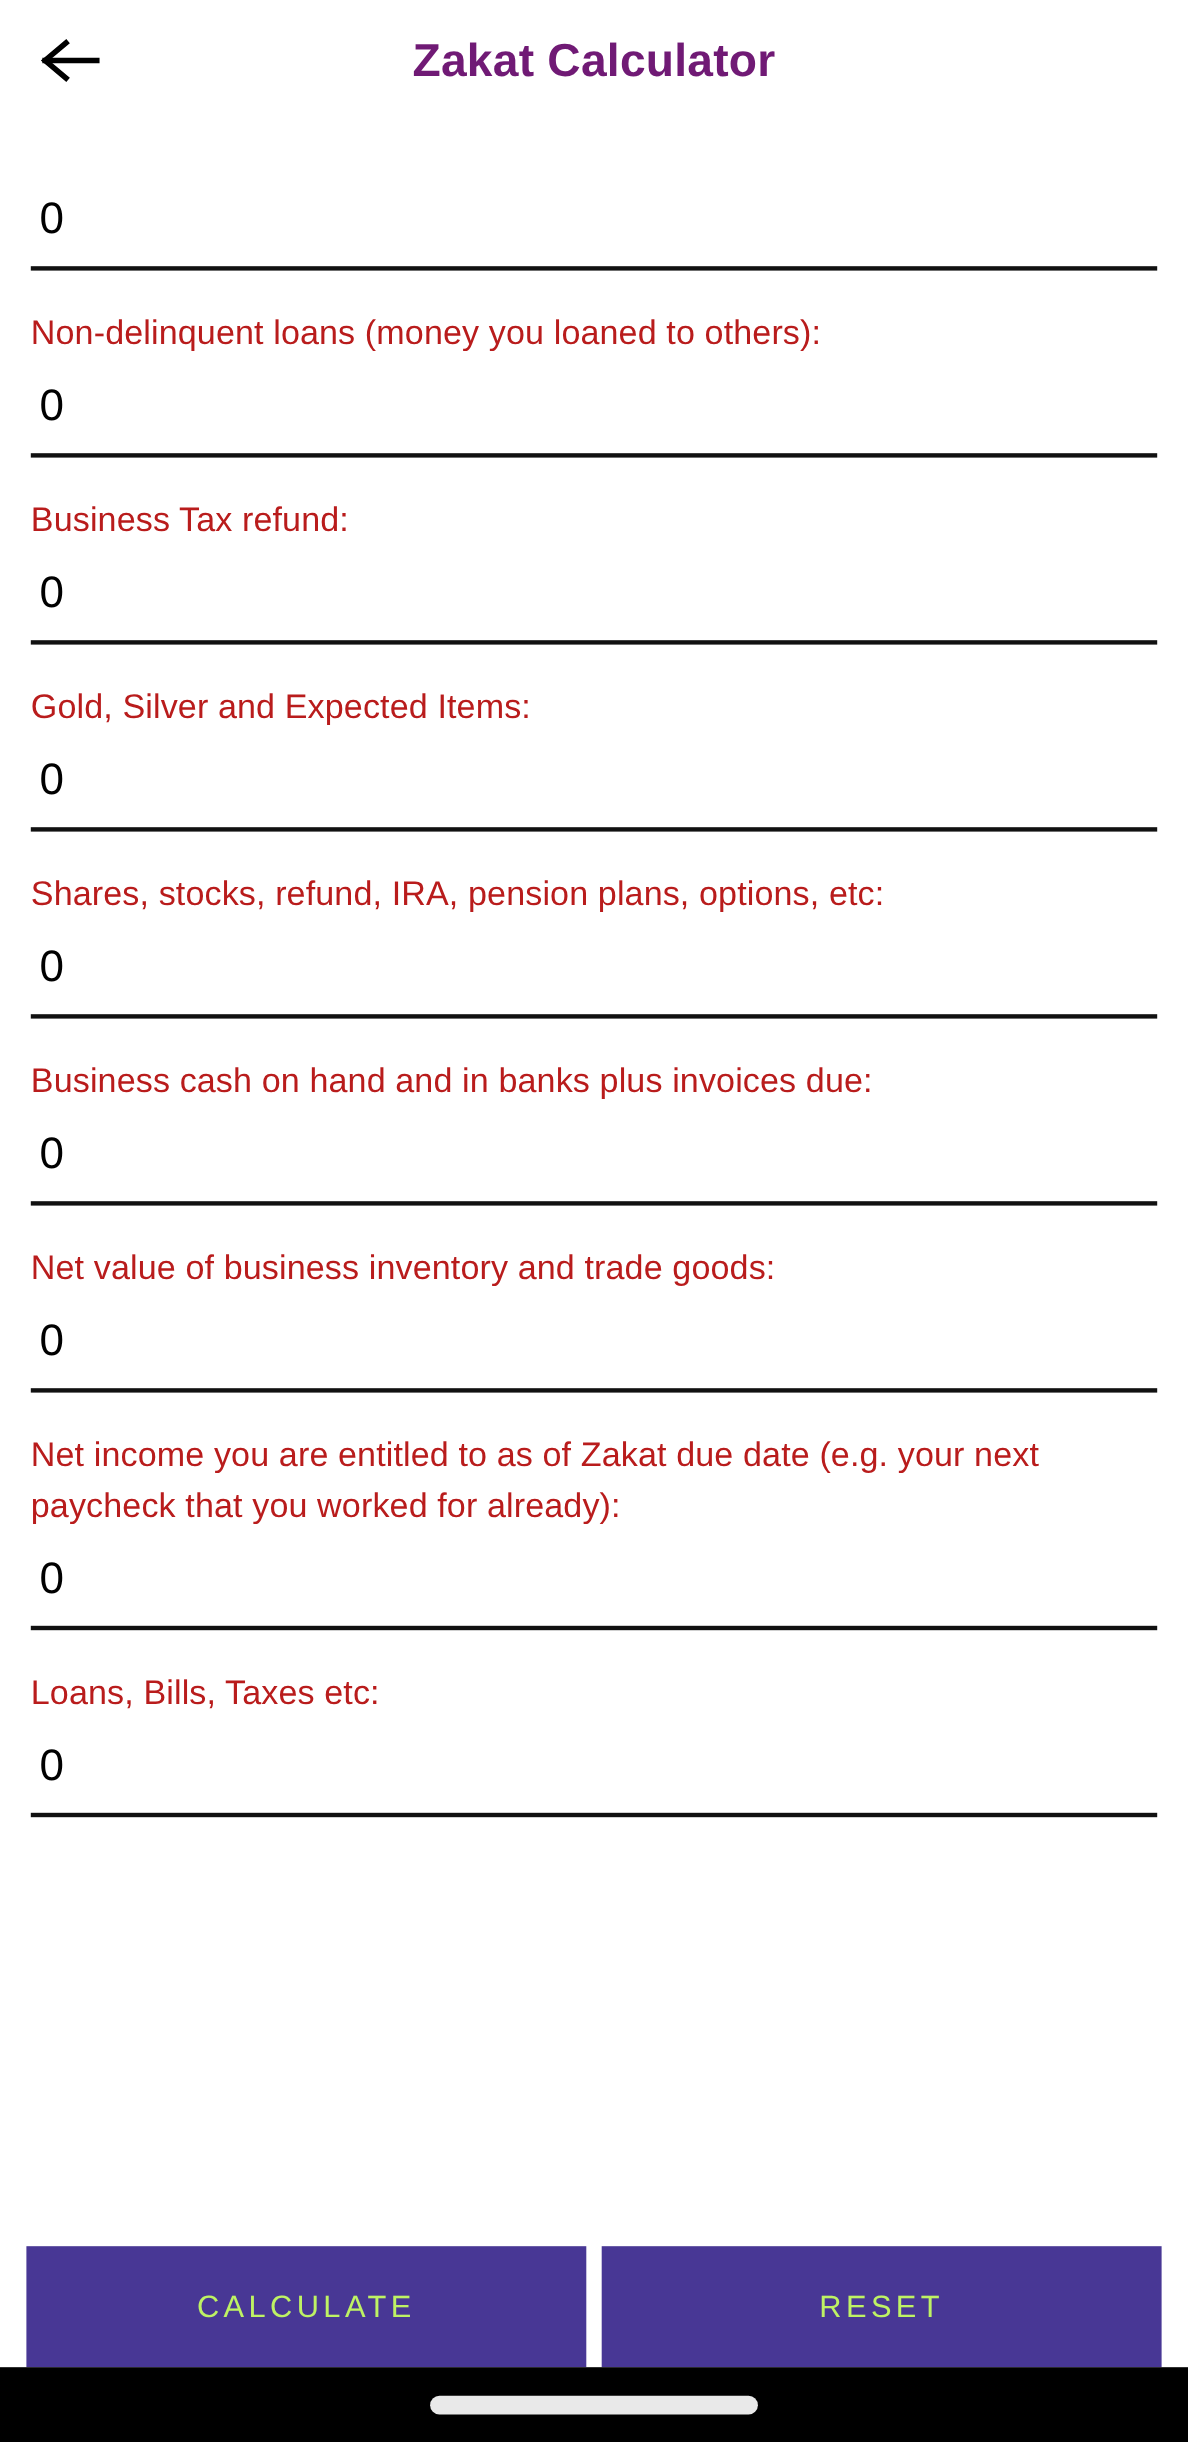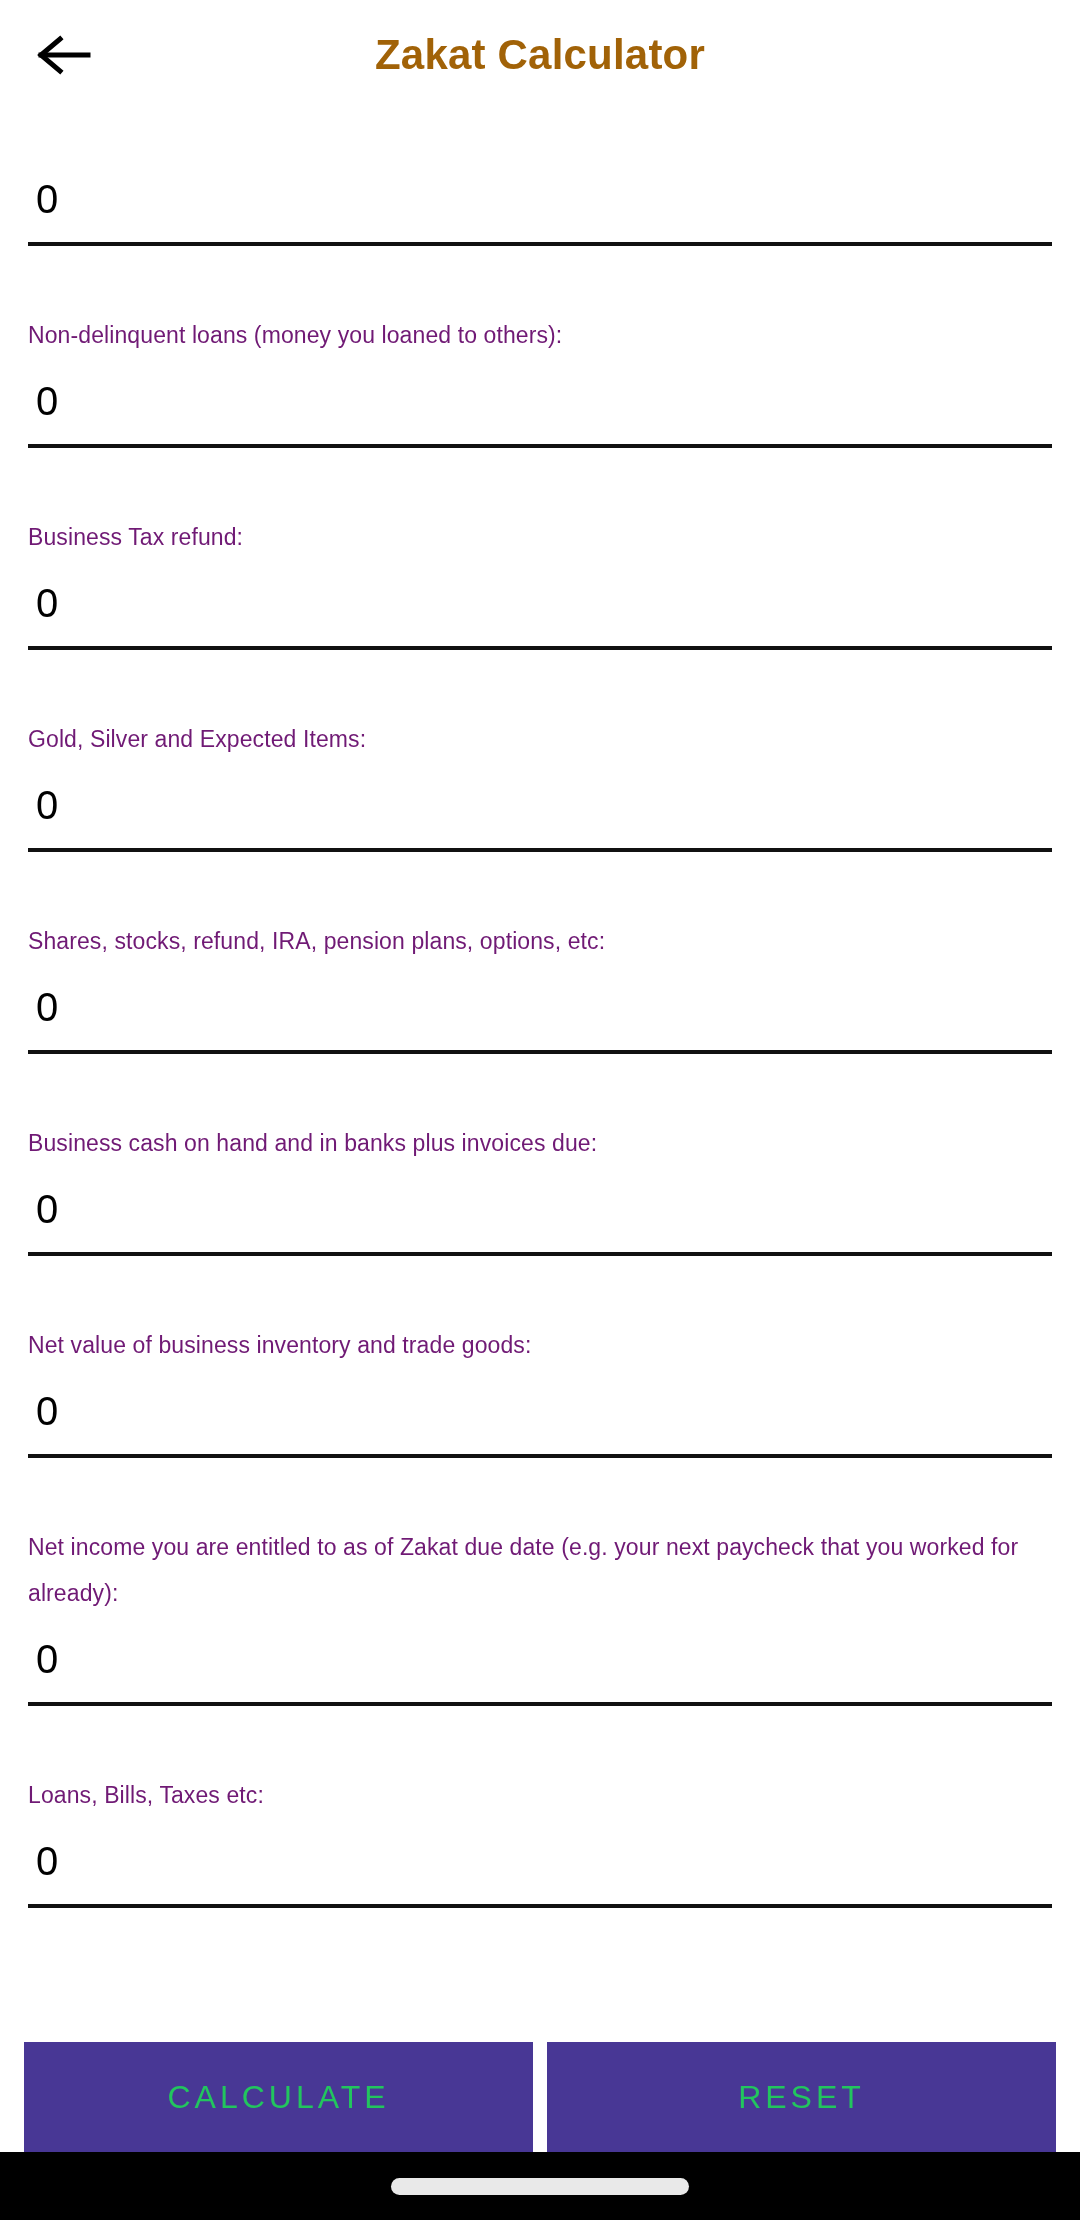--- a/index.html
+++ b/index.html
@@ -66,37 +66,37 @@
     background: transparent;
     border: none;
     cursor: pointer;
   }
   .back-btn svg { display: block; }
   .app-title {
     width: 100%;
     text-align: center;
     font-size: 42px;
     font-weight: bold;
-    color: #a16207;
+    color: #701a75;
     letter-spacing: 0.2px;
   }
 
   
   .form-scroll {
     flex: 1 1 auto;
     overflow: hidden;
     padding: 0 28px;
     position: relative;
   }
 
   .field-label {
-    font-size: 23px;
+    font-size: 31px;
     line-height: 46px;
-    color: #701a75;
-    margin-top: 60px;
+    color: #b91c1c;
+    margin-top: 28px;
     margin-bottom: 10px;
     letter-spacing: 0.1px;
   }
 
   .field-input-wrap {
     position: relative;
     height: 86px;
     display: flex;
     align-items: flex-start;
   }
@@ -131,24 +131,24 @@
     flex: 0 0 110px;
     display: flex;
     gap: 14px;
     padding: 0 24px 0 24px;
     background: #ffffff;
     align-items: stretch;
   }
   .action-btn {
     flex: 1 1 0;
     background: #483795;
-    color: #22c55e;
+    color: #bef264;
     border: none;
     font-family: "Liberation Sans", sans-serif;
-    font-size: 32px;
+    font-size: 28px;
     font-weight: 500;
     letter-spacing: 4px;
     cursor: pointer;
     display: flex;
     align-items: center;
     justify-content: center;
     border-radius: 0;
   }
 
   

